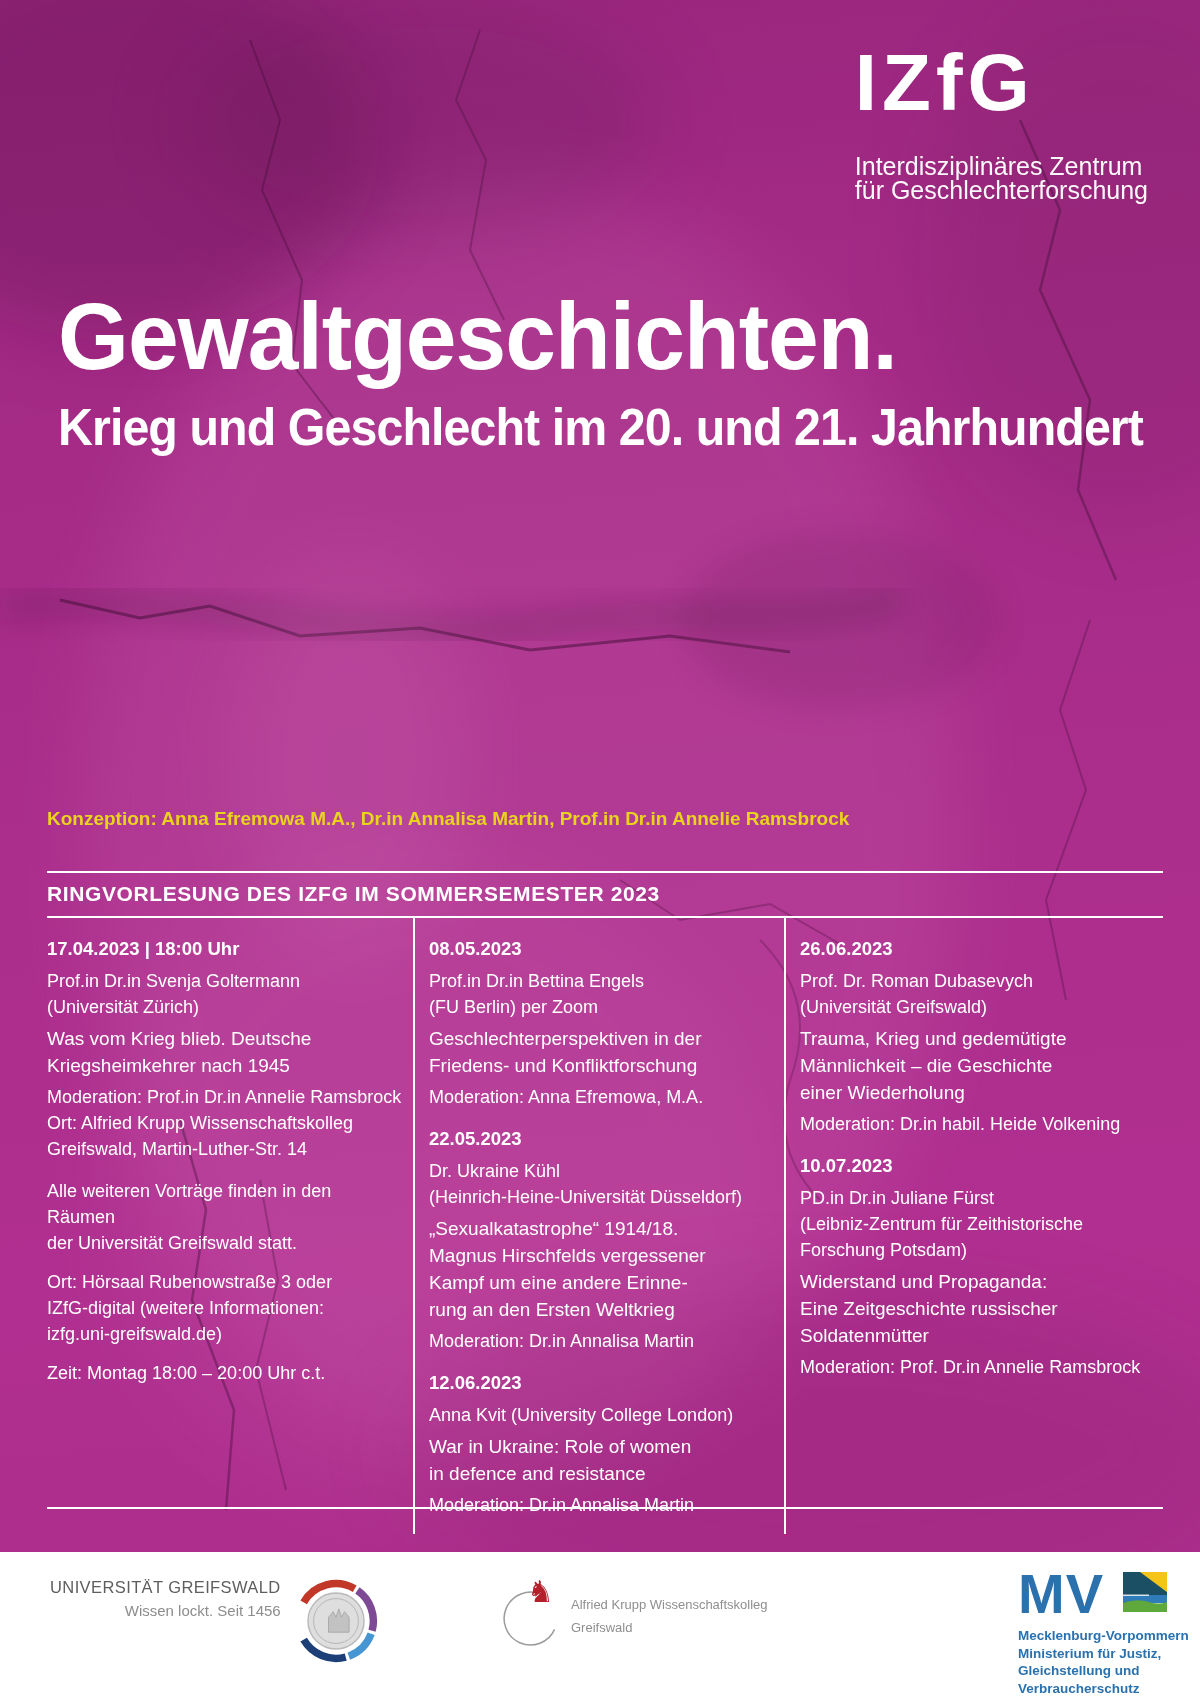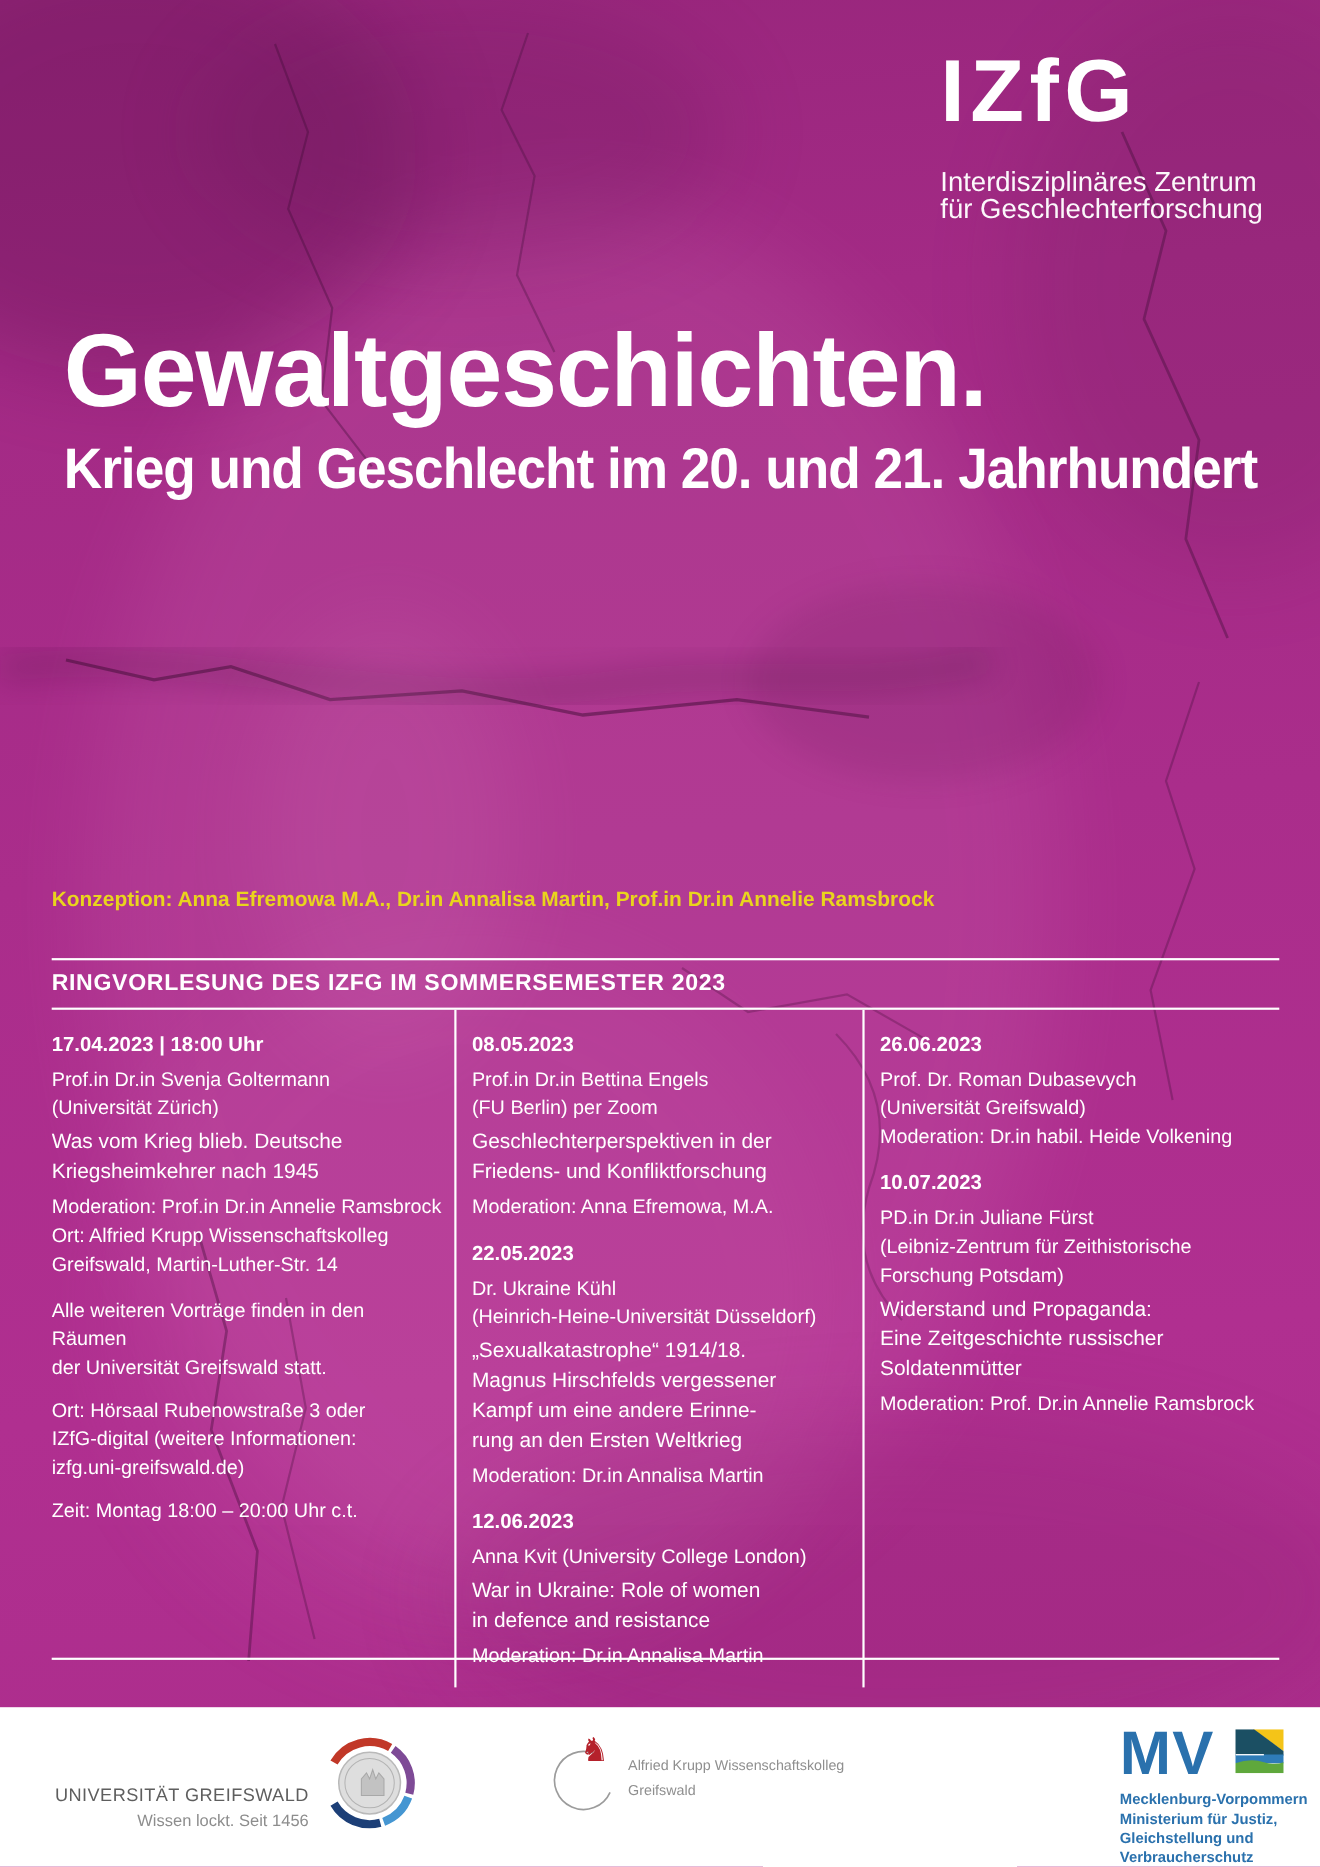--- a/index.html
+++ b/index.html
@@ -38,21 +38,21 @@
   .date{font-size:18.5px;font-weight:bold;margin:0 0 6px 0;line-height:26px;}
   .speakers{font-size:18px;line-height:26px;margin:0;}
   .etitle{font-size:19px;font-weight:normal;line-height:27px;margin:5px 0 5px 0;}
   .moderation{font-size:18px;line-height:26px;margin:0;}
   .location{font-size:18px;line-height:26px;margin:0;}
   .note{font-size:18px;line-height:26px;margin:0 0 13px 0;}
   .note-group{margin-top:16px;}
 
   
   .footer{position:absolute;left:0;top:1552px;width:1200px;height:145px;background:#fff;z-index:4;}
-  .uni{position:absolute;left:50px;top:26px;display:flex;align-items:flex-end;gap:12px;}
+  .uni{position:absolute;left:50px;top:26px;display:flex;align-items:flex-start;gap:12px;}
   .uni-text{text-align:right;}
   .uni-name{font-size:16.5px;letter-spacing:.4px;color:#5e5e5e;font-weight:500;}
   .uni-tagline{font-size:15px;color:#8d8d8d;margin-top:5px;}
   .krupp{position:absolute;left:497px;top:30px;display:flex;align-items:center;gap:8px;}
   .krupp-mark{position:relative;width:66px;height:68px;}
   .krupp-griffin{position:absolute;left:30px;top:-8px;font-size:30px;color:#b5212b;
                  font-family:"DejaVu Sans",sans-serif;}
   .krupp-text{font-size:13px;line-height:23px;color:#8f8f8f;}
   .mv{position:absolute;left:1018px;top:20px;color:#2a71ad;}
   .mv-row{display:flex;align-items:flex-start;gap:19px;}
@@ -159,20 +159,23 @@
 in defence and resistance</p>
           <p class="moderation">Moderation: Dr.in Annalisa Martin</p>
         </div>
       </div>
 
       <div class="col">
         <div class="entry">
           <p class="date">26.06.2023</p>
           <p class="speakers pre">Prof. Dr. Roman Dubasevych
 (Universität Greifswald)</p>
+          <p class="etitle pre">Trauma, Krieg und gedemütigte
+Männlichkeit – die Geschichte
+einer Wiederholung</p>
           <p class="moderation">Moderation: Dr.in habil. Heide Volkening</p>
         </div>
         <div class="entry">
           <p class="date">10.07.2023</p>
           <p class="speakers pre">PD.in Dr.in Juliane Fürst
 (Leibniz-Zentrum für Zeithistorische
 Forschung Potsdam)</p>
           <p class="etitle pre">Widerstand und Propaganda:
 Eine Zeitgeschichte russischer
 Soldatenmütter</p>

